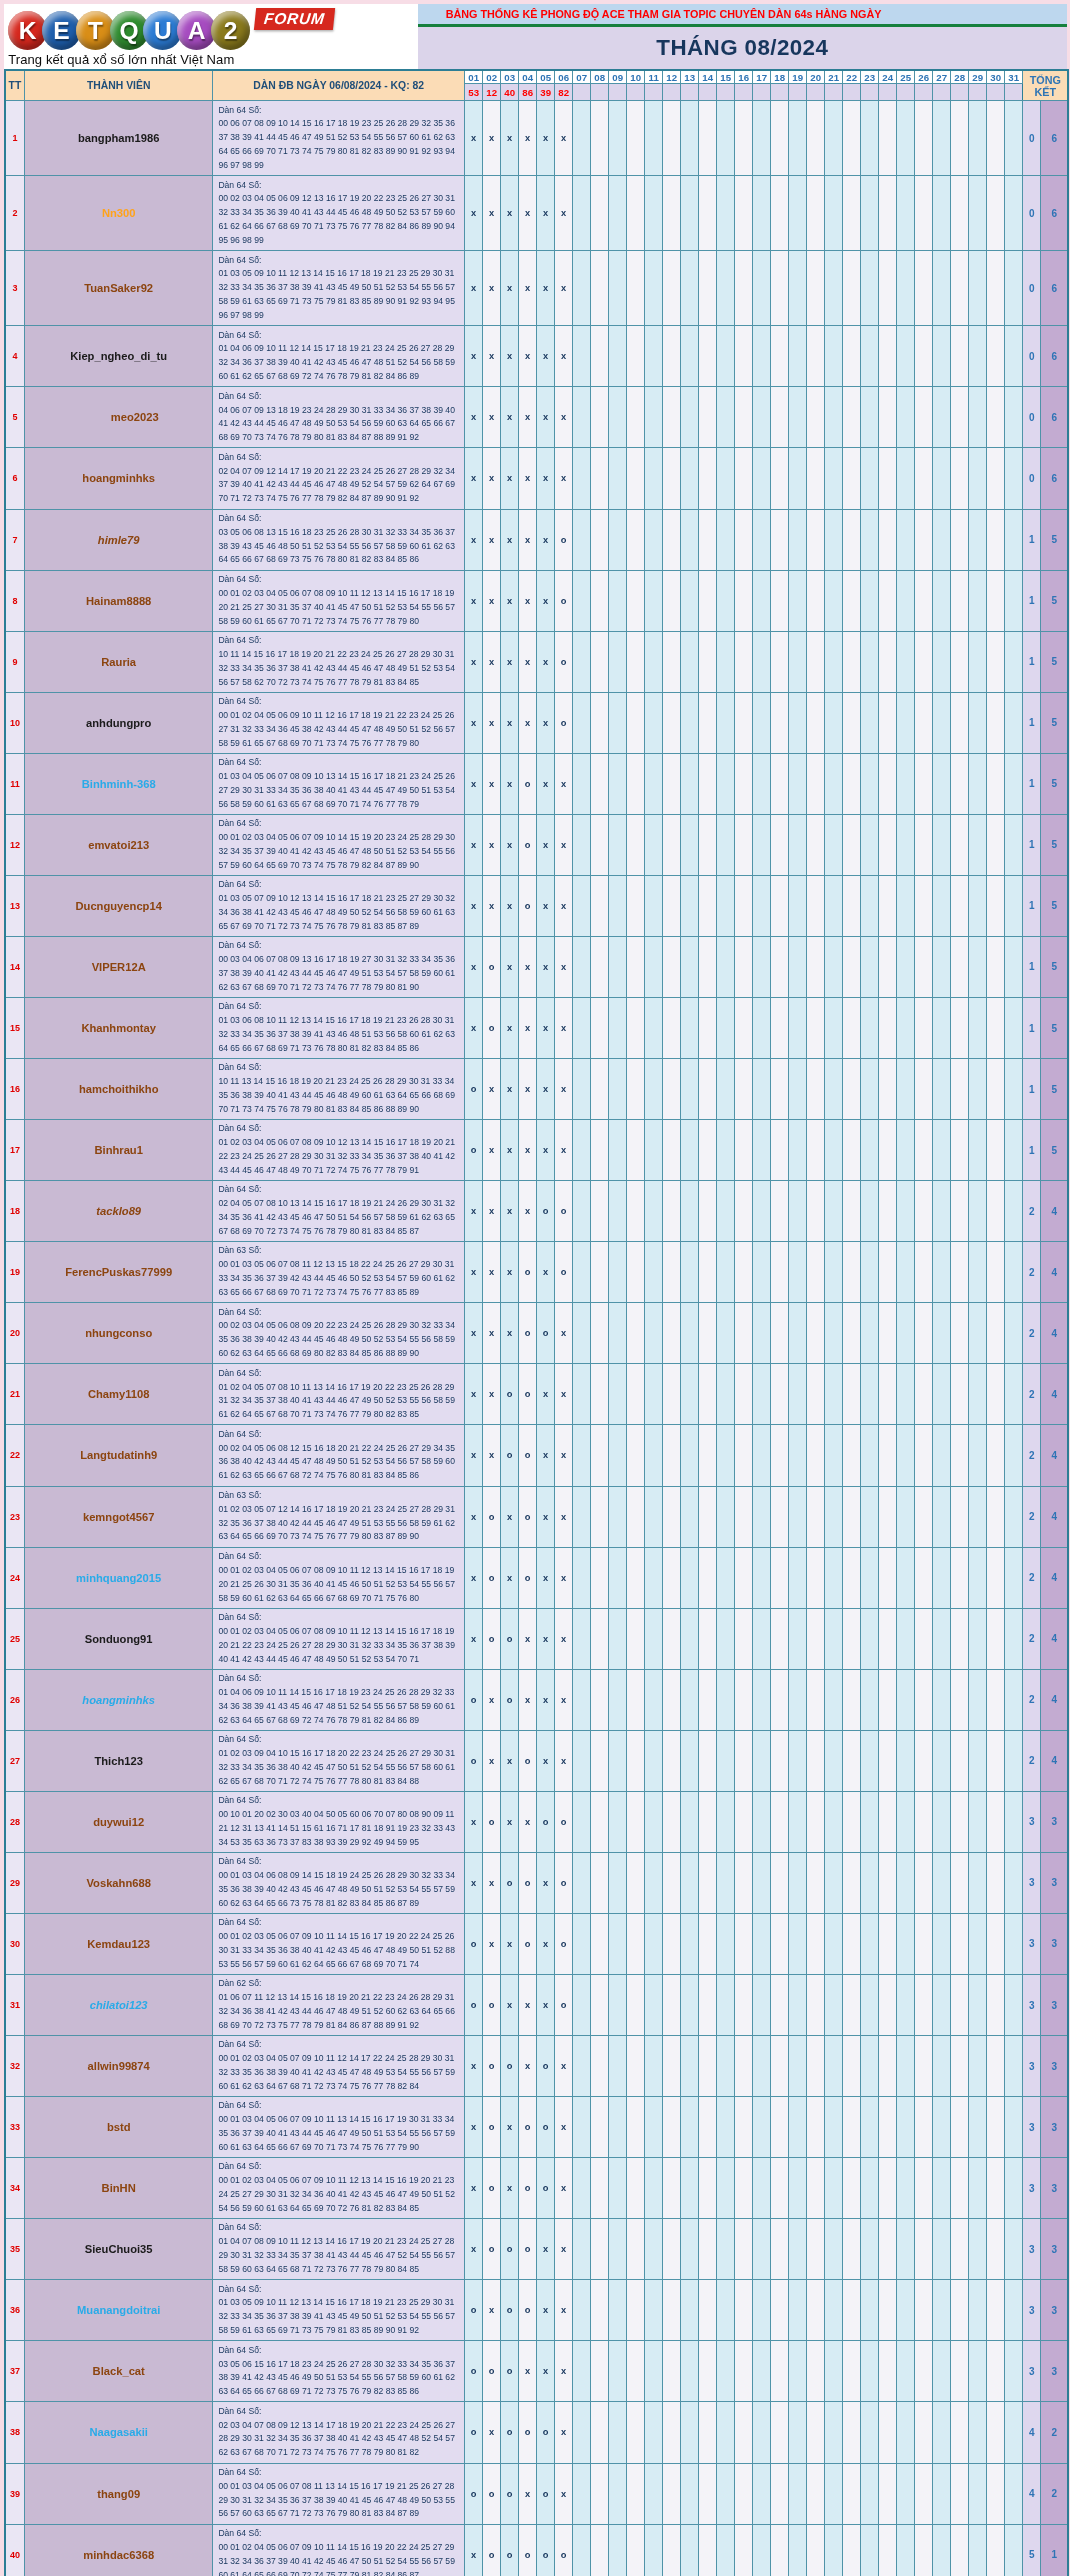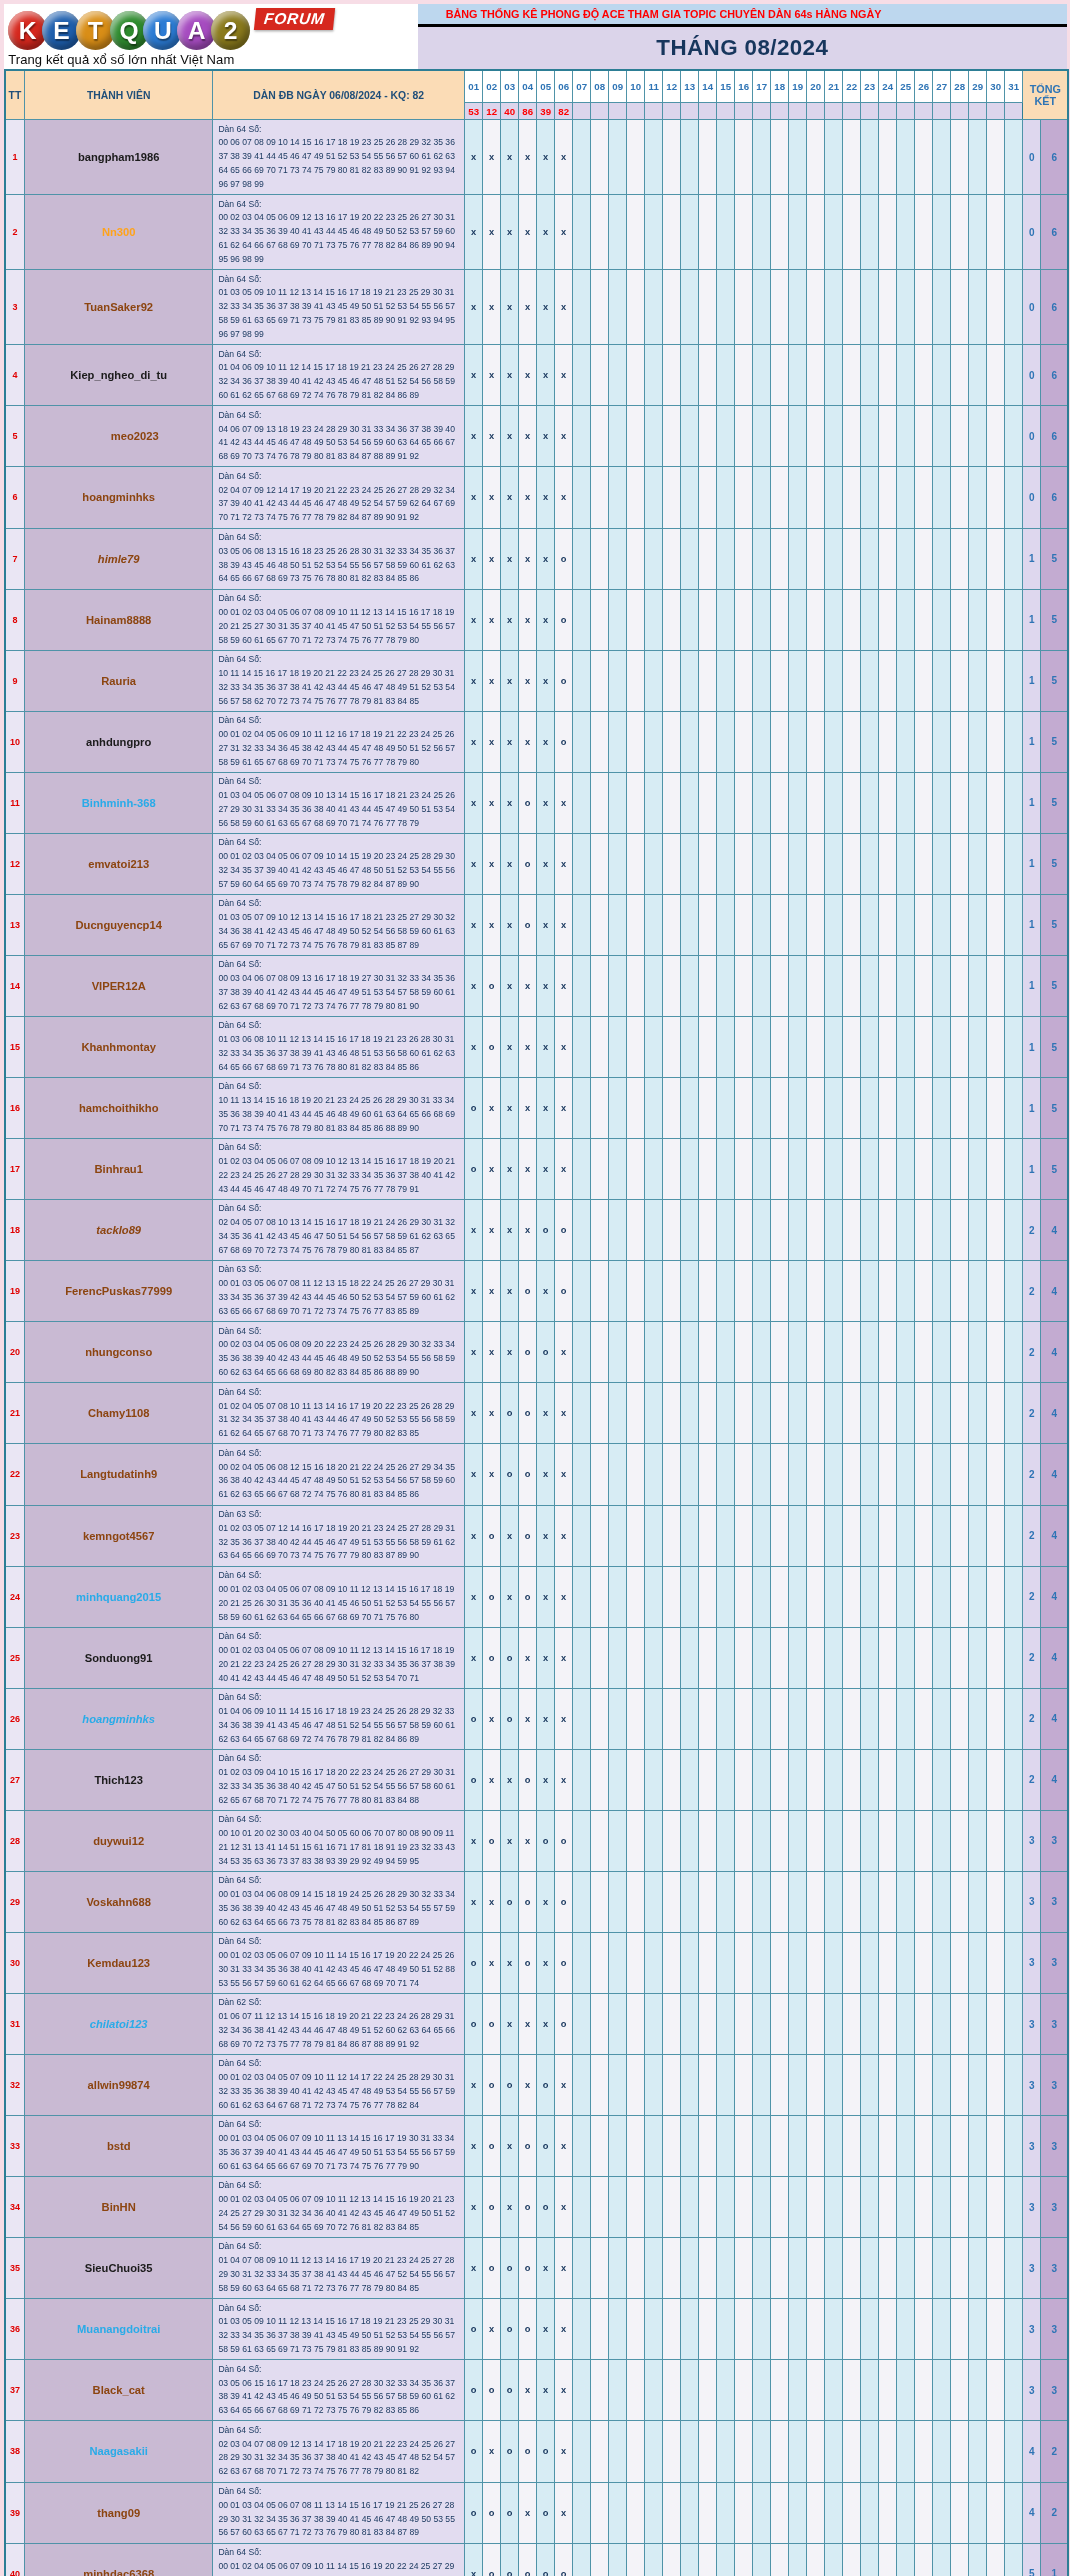--- a/index.html
+++ b/index.html
@@ -12,31 +12,31 @@
   .balls{display:flex;align-items:center;margin-top:4.5px;}
   .ball{width:39px;height:39px;border-radius:50%;display:flex;align-items:center;justify-content:center;
         color:#fff;font-weight:bold;font-size:24.6px;margin-right:-5.2px;
         text-shadow:0.7px 1.5px 1.5px rgba(0,0,0,.45);box-shadow:inset -3px -5.2px 7.5px rgba(0,0,0,.35), inset 3px 4.5px 6px rgba(255,255,255,.55);}
   .forum-badge{background:#d6281e;color:#fff;font-style:italic;font-weight:bold;font-size:15.6px;
         letter-spacing:0.7px;padding:2.2px 9px;margin-left:10.4px;margin-top:1.5px;transform:skew(-6deg);
         box-shadow:0.7px 1.5px 2.2px rgba(0,0,0,.3);}
   .tagline{font-size:13px;color:#0c0c0c;margin-top:2.2px;letter-spacing:0.1px;}
   .top-right{flex:1;display:flex;flex-direction:column;}
   .banner{height:20px;background:#bdd7ee;color:#ff0000;font-weight:bold;font-size:10.8px;
-        display:flex;align-items:center;padding-left:28px;border-bottom:3px solid #000000;}
+        display:flex;align-items:center;padding-left:28px;border-bottom:3px solid #15803d;}
   .month{flex:1;background:#dbd4ea;color:#17365d;font-size:22.4px;font-weight:bold;
         display:flex;align-items:center;justify-content:center;letter-spacing:0.4px;}
   
   table{border-collapse:collapse;table-layout:fixed;width:1063px;border:2.2px solid #2d7e95;margin-top:0;}
   th,td{border:0.7px solid #4f93a8;box-sizing:border-box;overflow:hidden;padding:0;}
   tbody tr{border-top:1.5px solid #2d7e95;}
   .vsep{border-left:1.5px solid #2d7e95;}
   thead th.tt-h,thead th.member-h,thead th.dan-h{background:#fbdcb6;color:#1f4e79;font-size:10.4px;font-weight:bold;}
   thead th.total-h{background:#fbdcb6;color:#2e74b5;font-size:10.8px;font-weight:bold;}
-  thead th.day-h{background:#ffffff;color:#2e74b5;font-size:9.7px;font-weight:bold;height:33px;}
+  thead th.day-h{background:#ffffff;color:#2e74b5;font-size:9.7px;font-weight:bold;height:14px;}
   thead td.kq{background:#dcd5ec;color:#ff0000;font-weight:bold;font-size:9.7px;height:17px;text-align:center;}
   td.tt{background:#eae6f4;color:#e00000;font-weight:bold;font-size:9px;text-align:center;}
   td.name{background:#c9bad3;text-align:center;font-weight:bold;font-size:11.2px;padding:0 3px;}
   td.name .nm{cursor:pointer;}
   td.dan{background:#e2dcf0;color:#17365d;font-size:8.6px;padding:2.2px 4.5px 2.2px 5.2px;line-height:1.62;vertical-align:top;}
   td.day{text-align:center;color:#17365d;font-weight:bold;font-size:9.3px;}
   td.day.odd{background:#d7ecf4;}
   td.day.even{background:#f4f3f8;}
   td.t1{background:#ded7ee;color:#2e74b5;font-weight:bold;font-size:10px;text-align:center;}
   td.t2{background:#c3abd1;color:#2e74b5;font-weight:bold;font-size:10px;text-align:center;}

